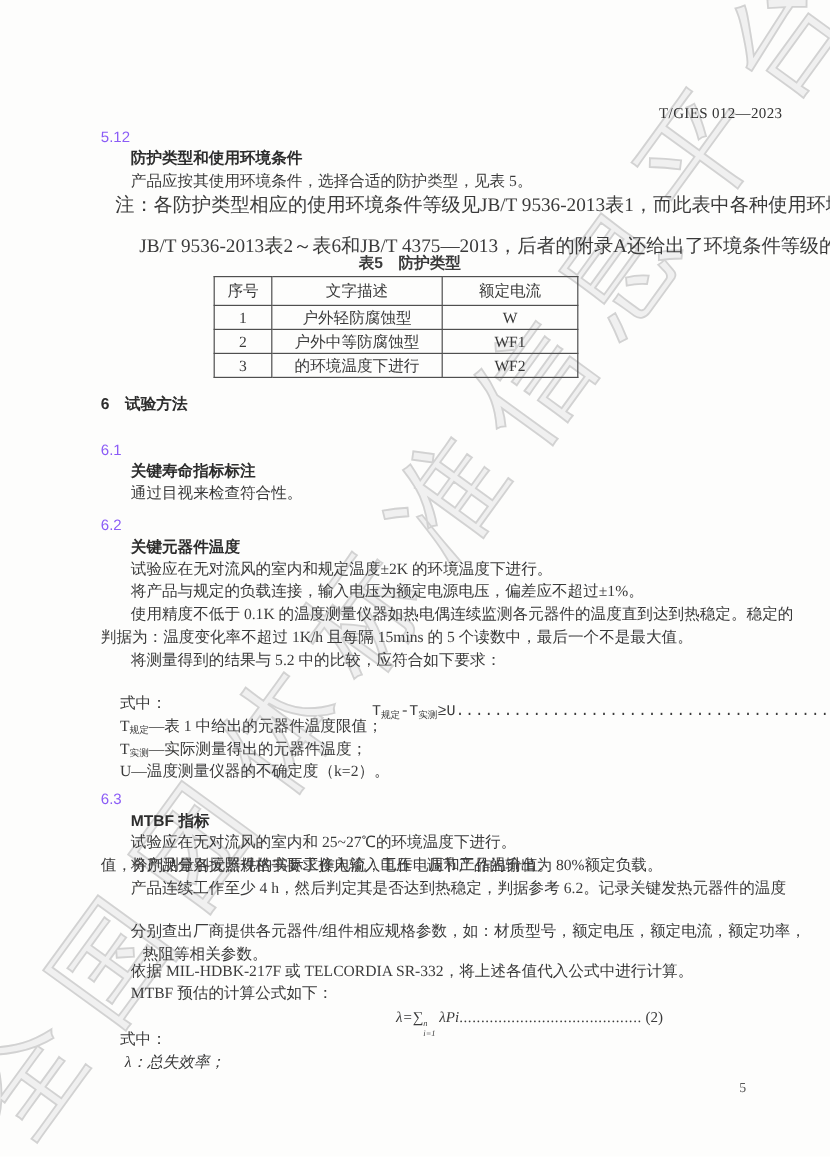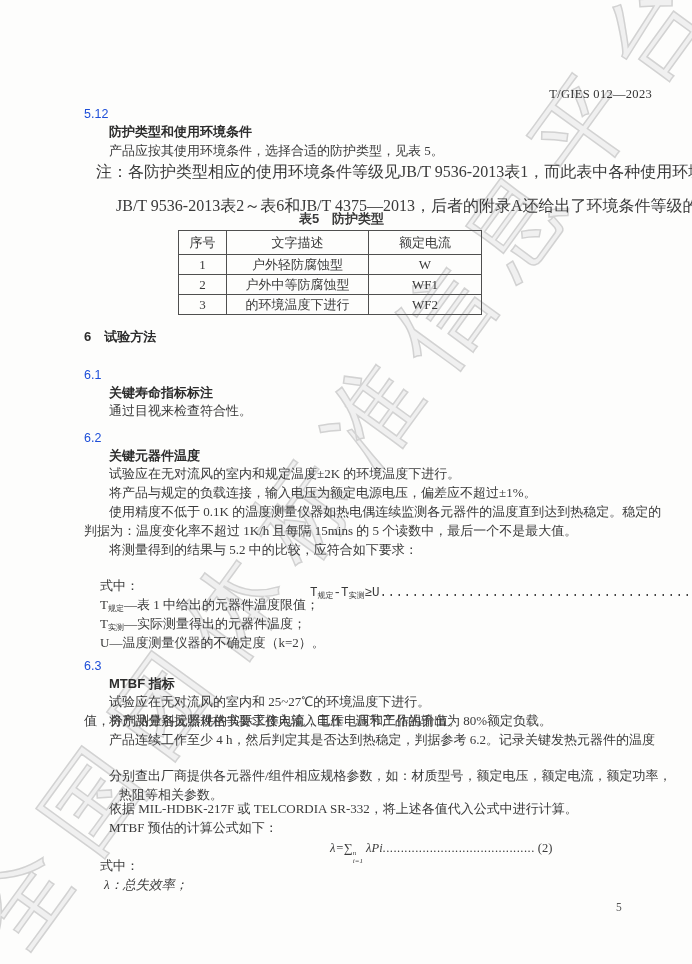--- a/index.html
+++ b/index.html
@@ -2,21 +2,21 @@
 <html><head>
 <meta charset="utf-8">
 <style>
   html,body { margin:0; padding:0; background:#ffffff; }
   .page {
     position:relative; width:692px; height:964px; margin:0 auto;
     background:#fdfdfc; overflow:hidden;
     font-family:"Liberation Serif", serif; color:#3a3a3a;
   }
   .line { position:absolute; white-space:nowrap; font-size:13px; line-height:16px;padding-left:12px; }
-  .secnum { font-family:"Liberation Sans", sans-serif; font-size:12.5px; color:#1d4ed8; }
+  .secnum { font-family:"Liberation Sans", sans-serif; font-size:12.5px; color:#8b5cf6; }
   .secheading { font-family:"Liberation Sans", sans-serif; font-weight:bold; font-size:13px; color:#2d2d2d; }
   .note { font-size:16px; }
   .hdr { font-size:12.5px; letter-spacing:0.3px; color:#333; }
   .caption { font-family:"Liberation Sans", sans-serif; font-weight:bold; font-size:13px; text-align:center; }
   table.t5 {
     position:absolute; top:230px; left:178px; width:303px;
     border-collapse:collapse; table-layout:fixed;
     font-size:13px; color:#3a3a3a;
   }
   table.t5 td {

